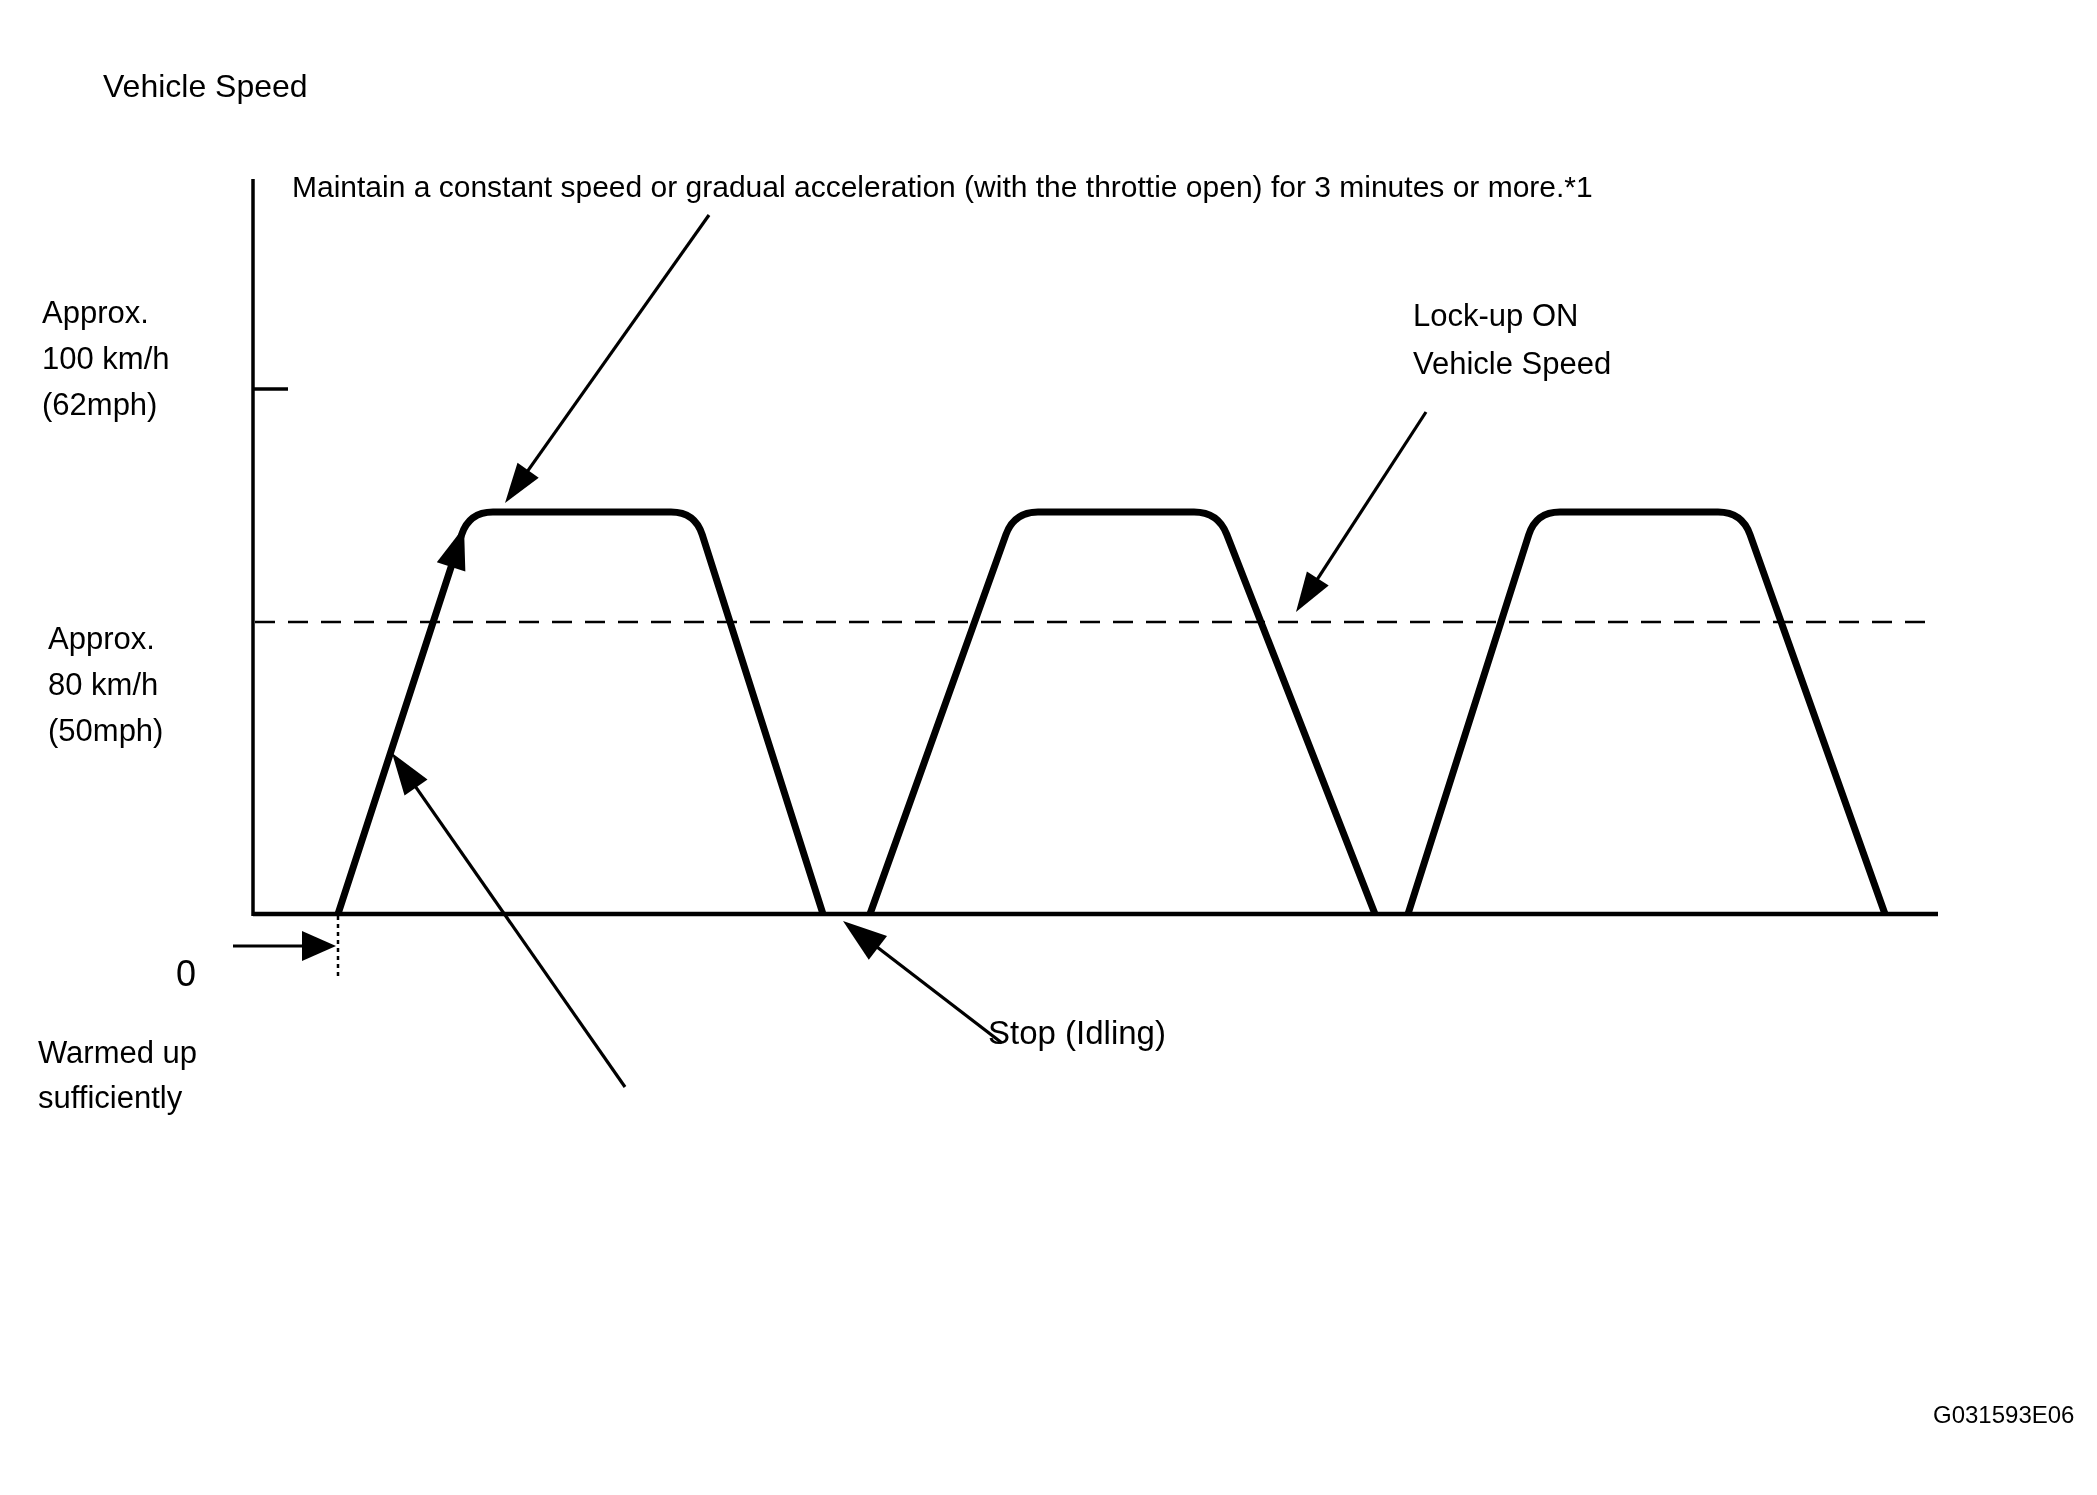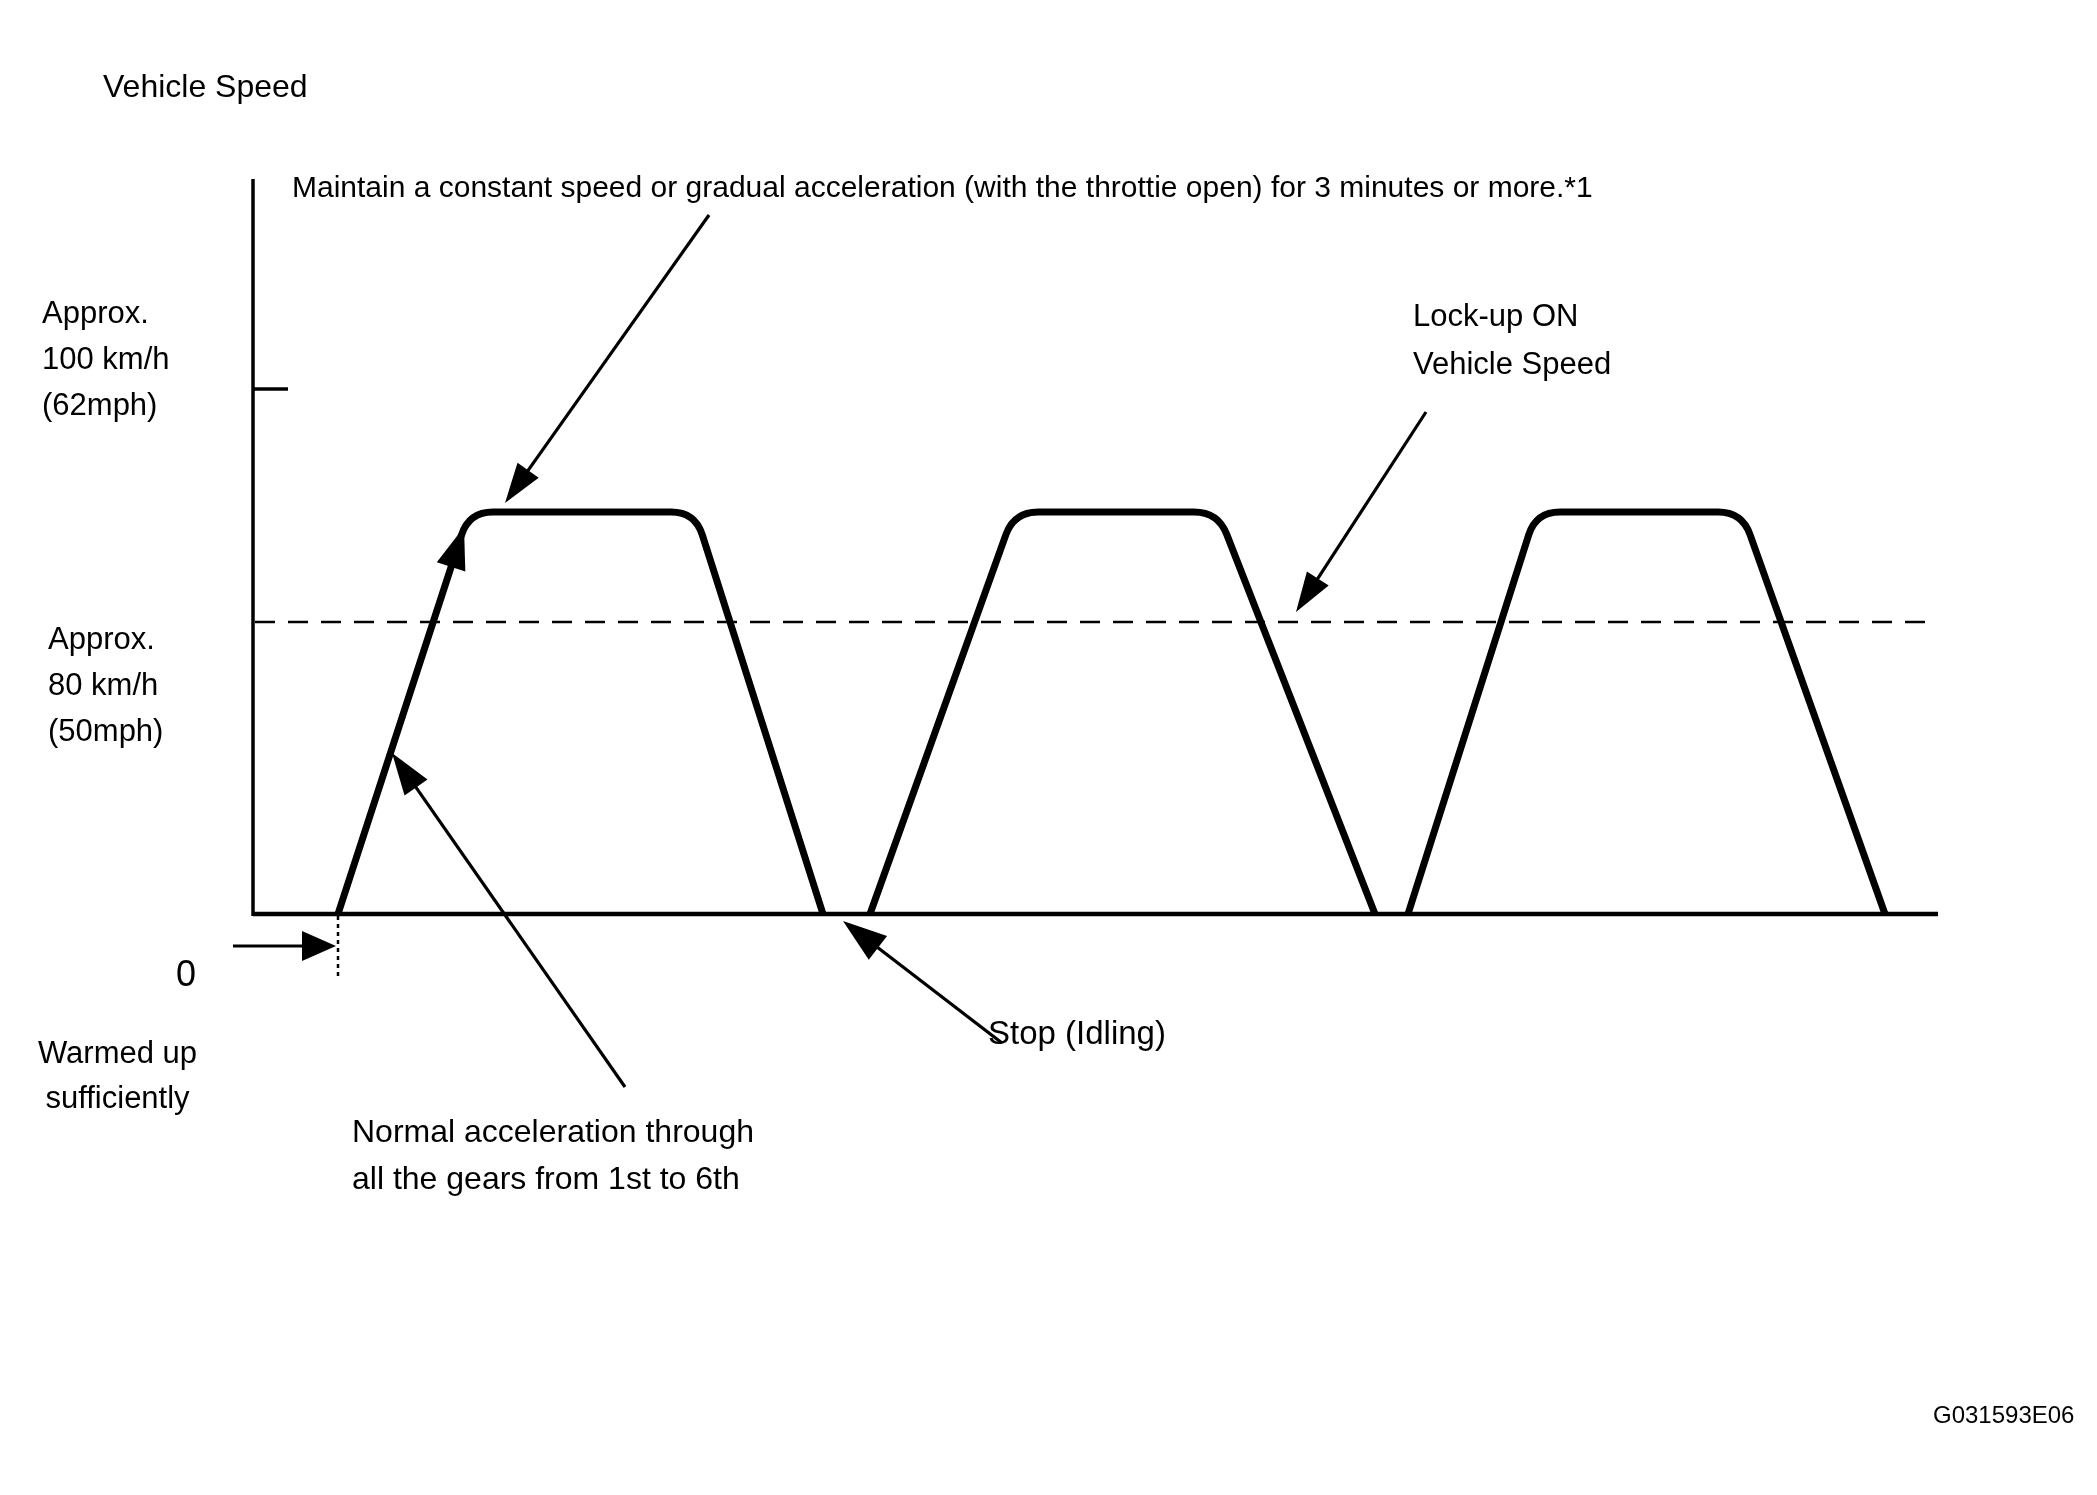--- a/index.html
+++ b/index.html
@@ -18,21 +18,21 @@
     position:absolute;
     white-space:pre-line;
     color:#000;
     line-height:1.42;
   }
   .title   {left:103px;  top:64px;   font-size:32px;}
   .top-note{left:292px;  top:166px;  font-size:30px; white-space:nowrap;}
   .y100    {left:42px;   top:290px;  font-size:31px; line-height:46px;}
   .y80     {left:48px;   top:616px;  font-size:31px; line-height:46px;}
   .zero    {left:176px;  top:948px;  font-size:36px;}
-  .warmed  {left:38px;   top:1030px; font-size:31px; line-height:45px;text-align:center;}
+  .warmed  {left:38px;   top:1030px; font-size:31px; line-height:45px;}
   .normal  {left:352px;  top:1108px; font-size:32px; line-height:47px;}
   .stop    {left:988px;  top:1010px; font-size:33px;}
   .lockup  {left:1413px; top:292px;  font-size:31px; line-height:48px;}
   .figcode {left:1933px; top:1398px; font-size:24px;}
 </style>
 </head>
 <body>
 
 <div class="stage">
   <svg id="diagram" width="2097" height="1495" viewBox="0 0 2097 1495">
@@ -62,19 +62,17 @@
   <div class="lbl top-note">Maintain a constant speed or gradual acceleration (with the throttie open) for 3 minutes or more.*1</div>
   <div class="lbl y100">Approx.
 100 km/h
 (62mph)</div>
   <div class="lbl y80">Approx.
 80 km/h
 (50mph)</div>
   <div class="lbl zero">0</div>
   <div class="lbl warmed">Warmed up
 sufficiently</div>
-  <div class="lbl normal">Normal acceleration through
-all the gears from 1st to 6th</div>
   <div class="lbl stop">Stop (Idling)</div>
   <div class="lbl lockup">Lock-up ON
 Vehicle Speed</div>
   <div class="lbl figcode">G031593E06</div>
 </div>
 
 </body></html>

